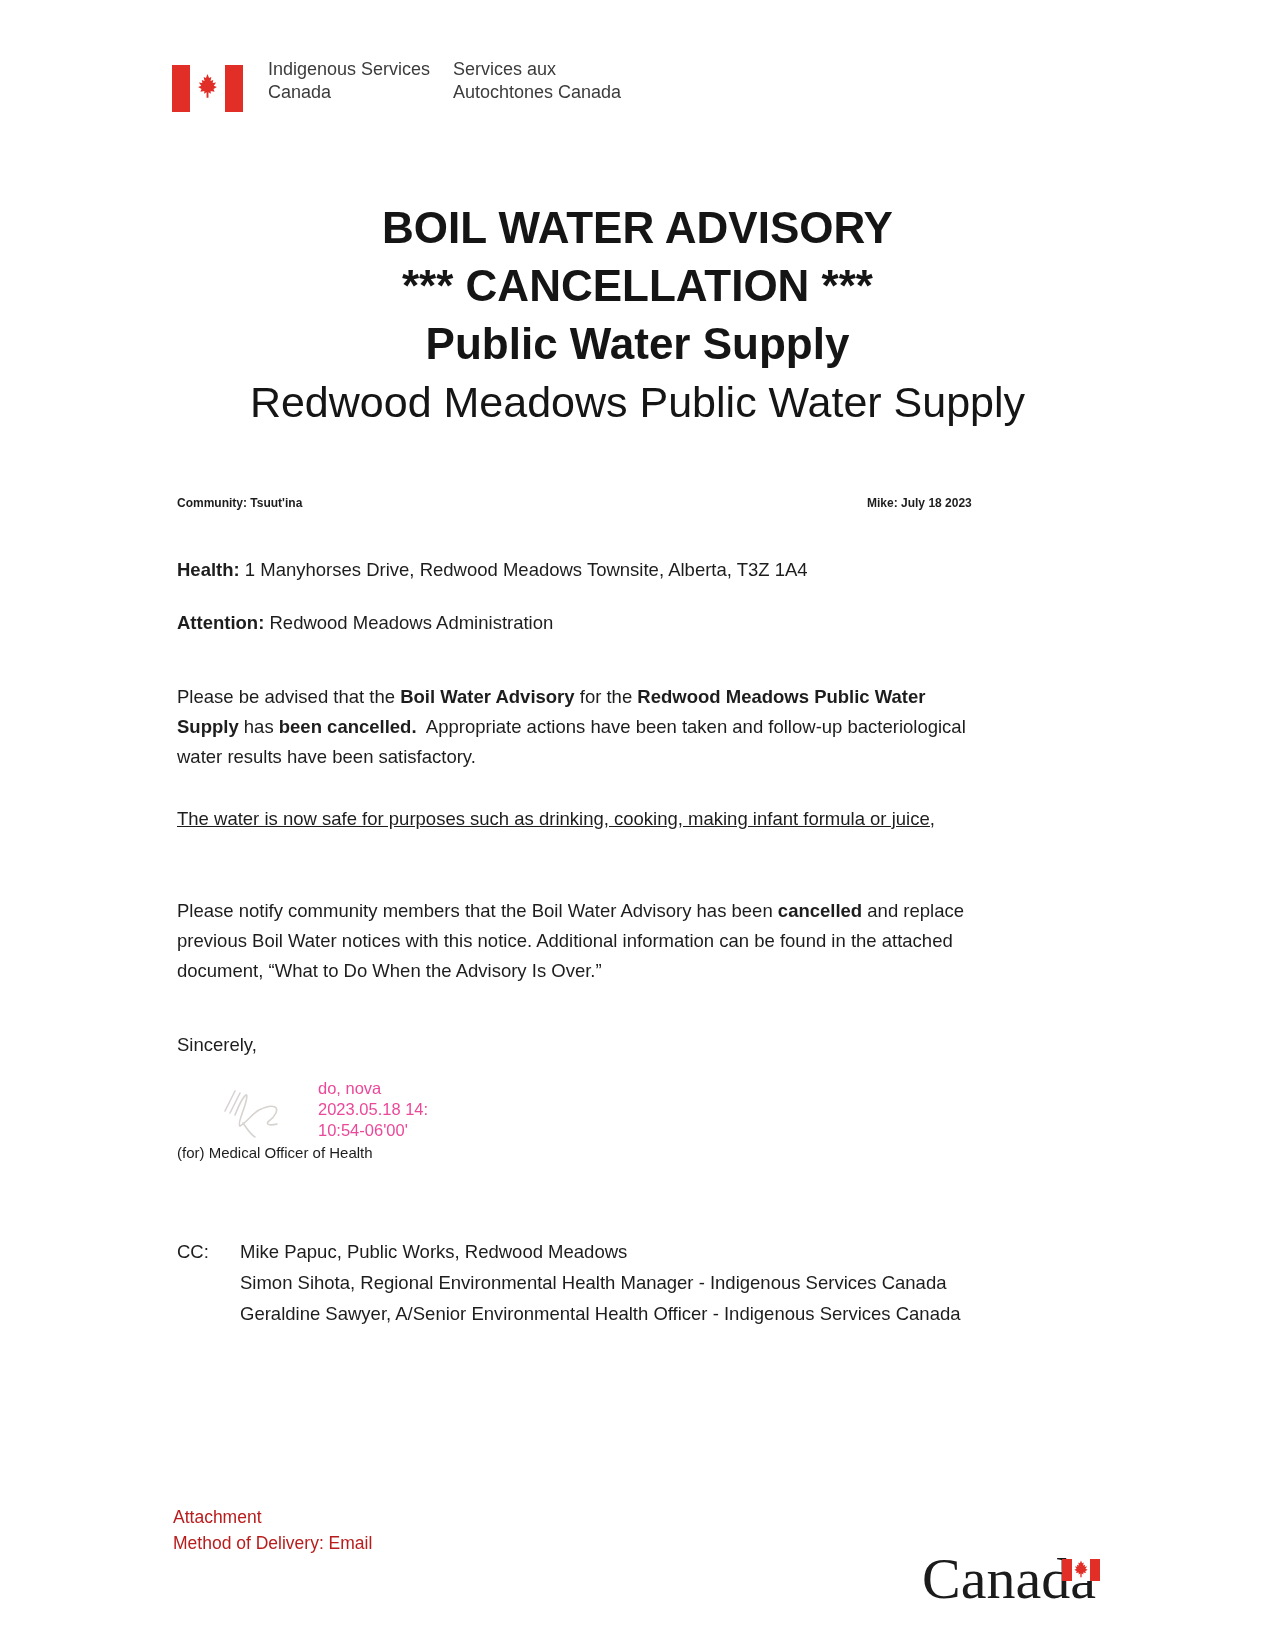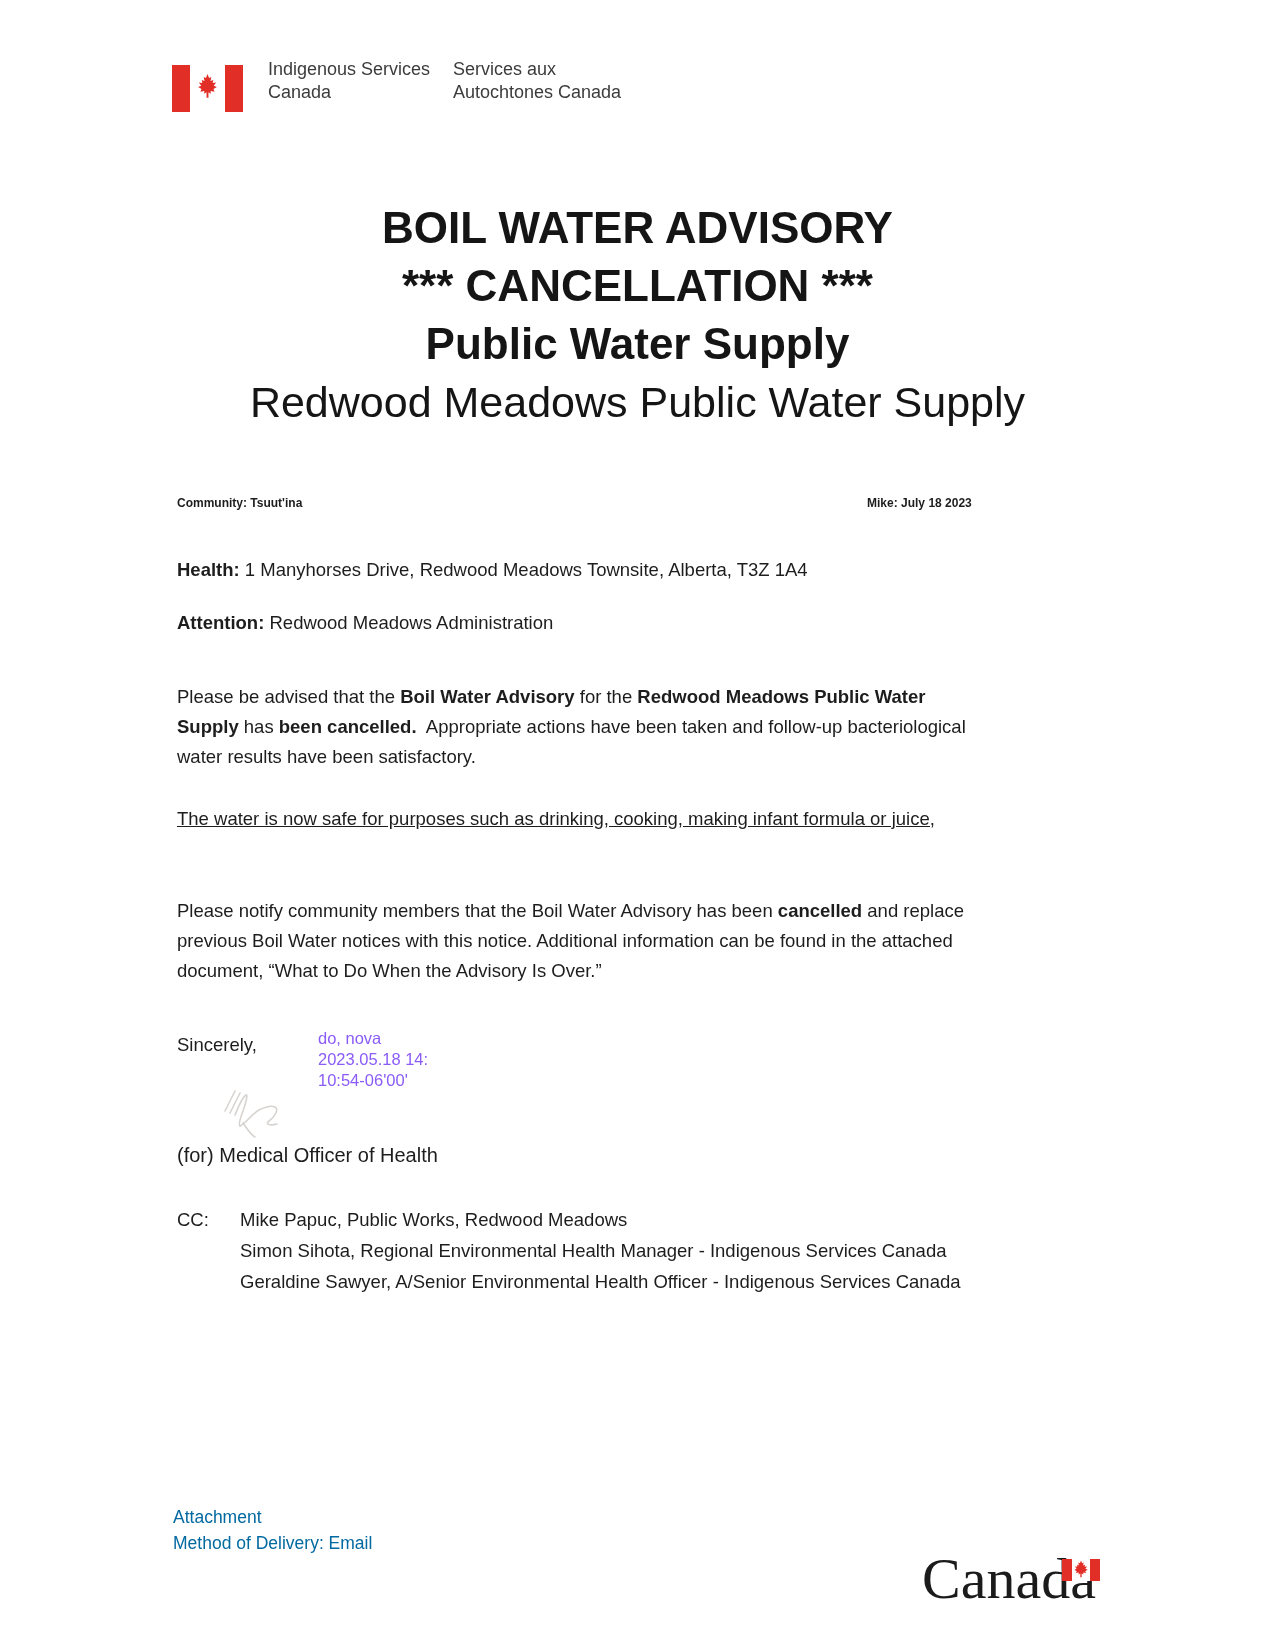--- a/index.html
+++ b/index.html
@@ -29,29 +29,29 @@
 
   
   .para { position:absolute; left:177px; width:950px; font-size:18.5px; line-height:30px; margin:0; white-space:pre-wrap; }
   .para1 { top:682px; }
   .para2 { top:804px;text-decoration:underline; }
   .para3 { top:896px; }
 
   
   .sincerely { position:absolute; left:177px; top:1034px; font-size:18.5px; }
   .scribble { position:absolute; left:213px; top:1083px; }
-  .sig-text { position:absolute; left:318px; top:1028px; font-size:16.5px; line-height:21px; color:#8b5cf6; }
-  .for-line { position:absolute; left:177px; top:1144px; font-size:20px; }
+  .sig-text { position:absolute; left:318px; top:1078px; font-size:16.5px; line-height:21px; color:#ec4899; }
+  .for-line { position:absolute; left:177px; top:1144px; font-size:15px; }
 
   
-  .cc-block { position:absolute; left:177px; top:1204px; font-size:18.5px; line-height:31px; display:flex; }
+  .cc-block { position:absolute; left:177px; top:1236px; font-size:18.5px; line-height:31px; display:flex; }
   .cc-label { width:63px; flex:0 0 63px; }
 
   
-  .footer-left { position:absolute; left:173px; top:1504px; font-size:17.5px; line-height:26px; color:#0369a1; }
+  .footer-left { position:absolute; left:173px; top:1504px; font-size:17.5px; line-height:26px; color:#b91c1c; }
   .wordmark { position:absolute; left:922px; top:1550px; font-family:"Liberation Serif", serif; font-size:58px; line-height:58px; color:#1b1b1b; }
   .wm-flag { position:absolute; right:-4px; top:9px; }
 </style>
 </head>
 <body>
 
 <div class="page">
 
   <svg class="flag-svg" width="71" height="47" viewBox="0 0 71 47" aria-hidden="true">
     <rect x="0" y="0" width="71" height="47" fill="#ffffff"></rect>

